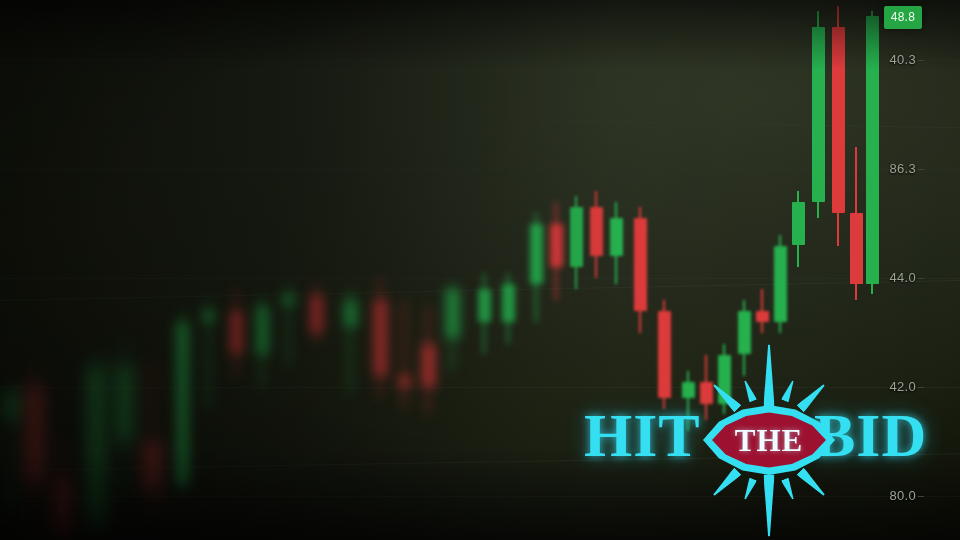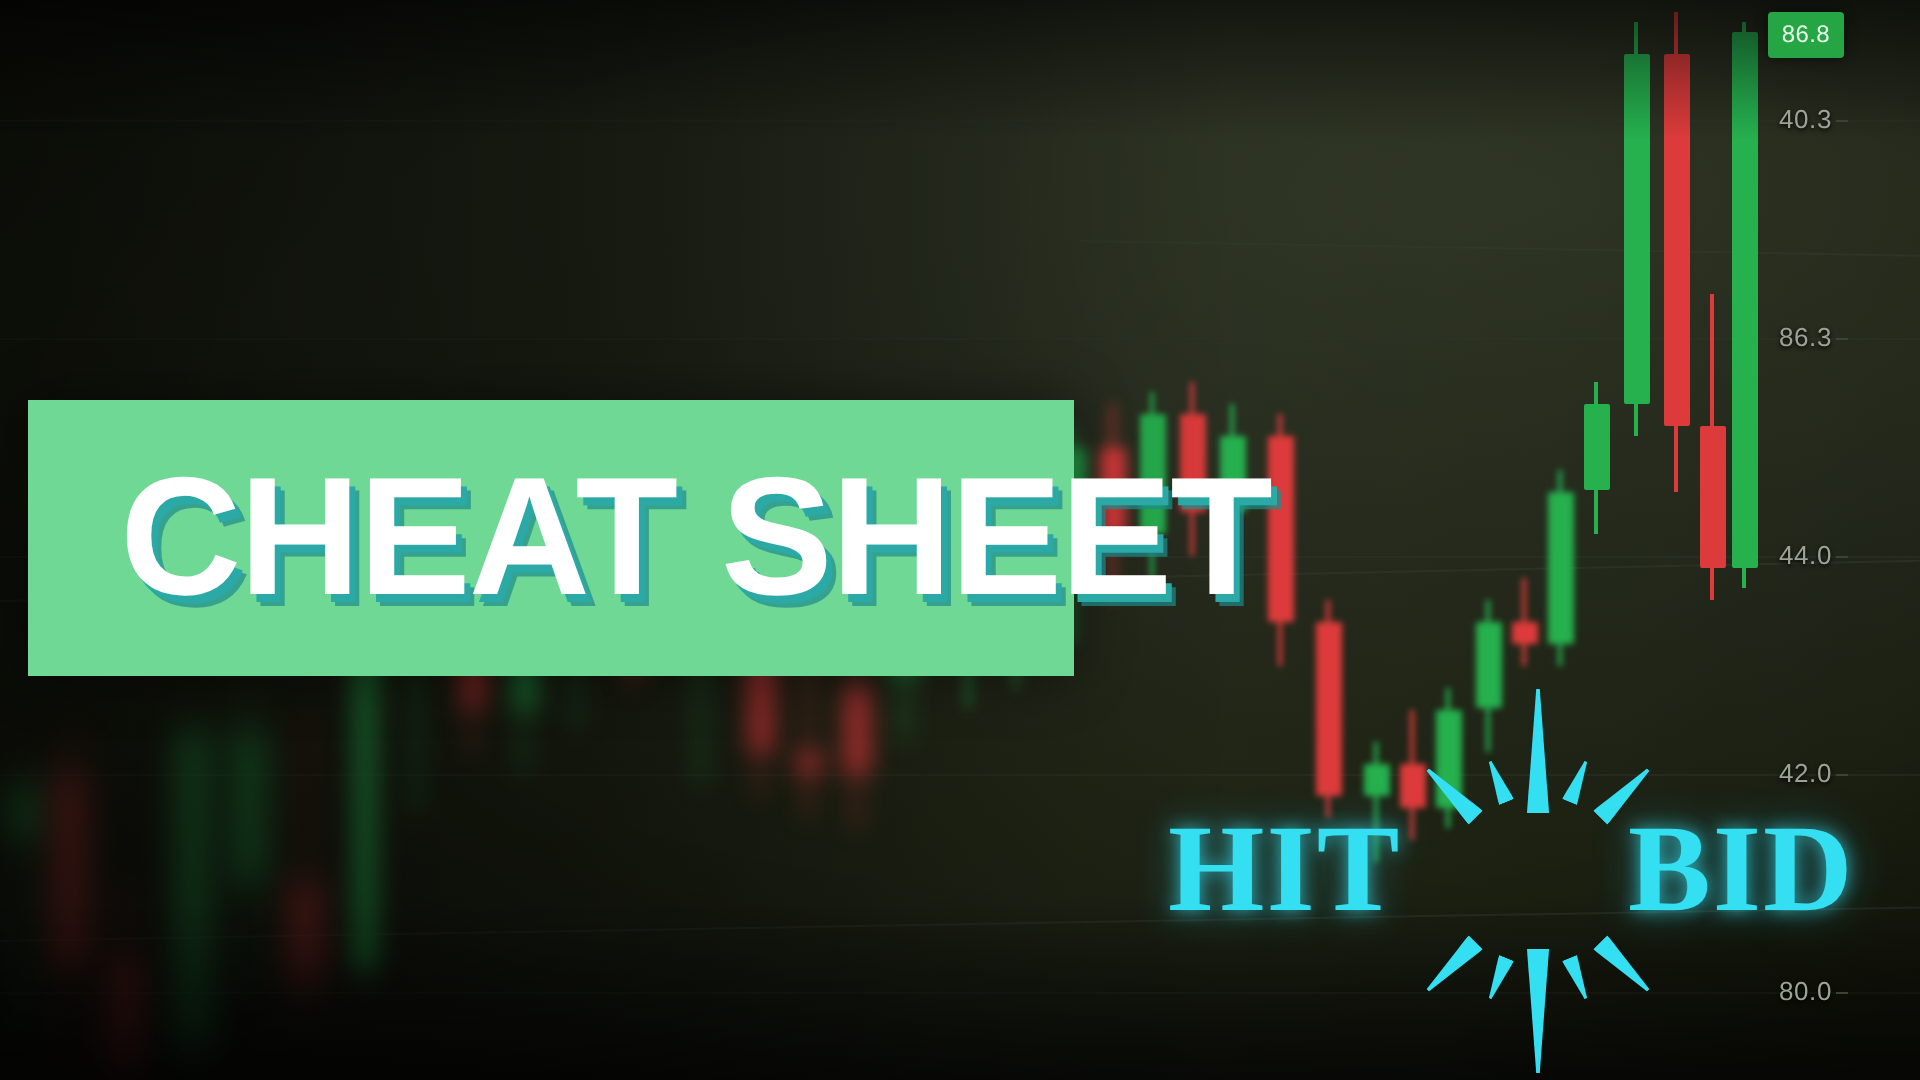--- a/index.html
+++ b/index.html
@@ -273,33 +273,35 @@
       <div class="px-label" style="top: 52px;">40.3</div>
       <div class="axis-tick" style="top: 60px;"></div>
       <div class="px-label" style="top: 161.1px;">86.3</div>
       <div class="axis-tick" style="top: 169.1px;"></div>
       <div class="px-label" style="top: 270.2px;">44.0</div>
       <div class="axis-tick" style="top: 278.2px;"></div>
       <div class="px-label" style="top: 379.3px; margin-left: 48px;">42.0</div>
       <div class="axis-tick" style="top: 387.3px;"></div>
       <div class="px-label" style="top: 488.4px;">80.0</div>
       <div class="axis-tick" style="top: 496.4px;"></div>
-      <div class="px-badge" style="top: 6.4px;">86.8</div>
+      <div class="px-badge" style="top: 6.4px;">48.8</div>
     </div>
 
 
-  <div class="banner">
-    <div class="banner-text">CHEAT SHEET</div>
-  </div>
 
   <div class="logo">
     <div class="logo-word logo-hit">HIT</div>
     <div class="logo-word logo-bid">BID</div>
 
     <div class="emblem" id="emblem">
+      <div class="lens">
+        <div class="lens-outer"></div>
+        <div class="lens-inner"></div>
+        <div class="lens-label">THE</div>
+      </div>
     <div class="ray" style="width: 62px; height: 11px; left: 75px; top: 78.5px; transform-origin: 0px 50%; transform: rotate(-90deg) translateX(34px); clip-path: polygon(0% 0%, 100% 42%, 100% 58%, 0% 100%);"></div>
         <div class="ray" style="width: 62px; height: 11px; left: 75px; top: 78.5px; transform-origin: 0px 50%; transform: rotate(90deg) translateX(34px); clip-path: polygon(0% 0%, 100% 42%, 100% 58%, 0% 100%);"></div>
         <div class="ray" style="width: 34px; height: 10px; left: 75px; top: 79px; transform-origin: 0px 50%; transform: rotate(-135deg) translateX(44px); clip-path: polygon(0% 0%, 100% 42%, 100% 58%, 0% 100%);"></div>
         <div class="ray" style="width: 34px; height: 10px; left: 75px; top: 79px; transform-origin: 0px 50%; transform: rotate(-45deg) translateX(44px); clip-path: polygon(0% 0%, 100% 42%, 100% 58%, 0% 100%);"></div>
         <div class="ray" style="width: 34px; height: 10px; left: 75px; top: 79px; transform-origin: 0px 50%; transform: rotate(135deg) translateX(44px); clip-path: polygon(0% 0%, 100% 42%, 100% 58%, 0% 100%);"></div>
         <div class="ray" style="width: 34px; height: 10px; left: 75px; top: 79px; transform-origin: 0px 50%; transform: rotate(45deg) translateX(44px); clip-path: polygon(0% 0%, 100% 42%, 100% 58%, 0% 100%);"></div>
         <div class="ray" style="width: 22px; height: 8px; left: 75px; top: 80px; transform-origin: 0px 50%; transform: rotate(-112deg) translateX(42px); clip-path: polygon(0% 0%, 100% 42%, 100% 58%, 0% 100%);"></div>
         <div class="ray" style="width: 22px; height: 8px; left: 75px; top: 80px; transform-origin: 0px 50%; transform: rotate(-68deg) translateX(42px); clip-path: polygon(0% 0%, 100% 42%, 100% 58%, 0% 100%);"></div>
         <div class="ray" style="width: 22px; height: 8px; left: 75px; top: 80px; transform-origin: 0px 50%; transform: rotate(112deg) translateX(42px); clip-path: polygon(0% 0%, 100% 42%, 100% 58%, 0% 100%);"></div>
         <div class="ray" style="width: 22px; height: 8px; left: 75px; top: 80px; transform-origin: 0px 50%; transform: rotate(68deg) translateX(42px); clip-path: polygon(0% 0%, 100% 42%, 100% 58%, 0% 100%);"></div>

